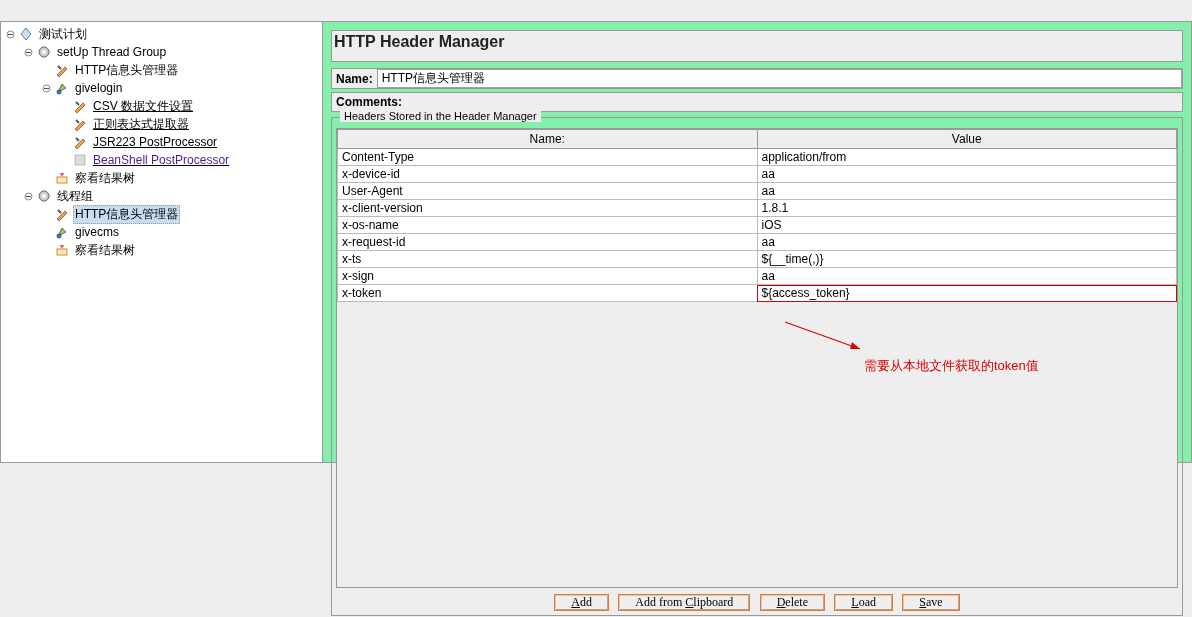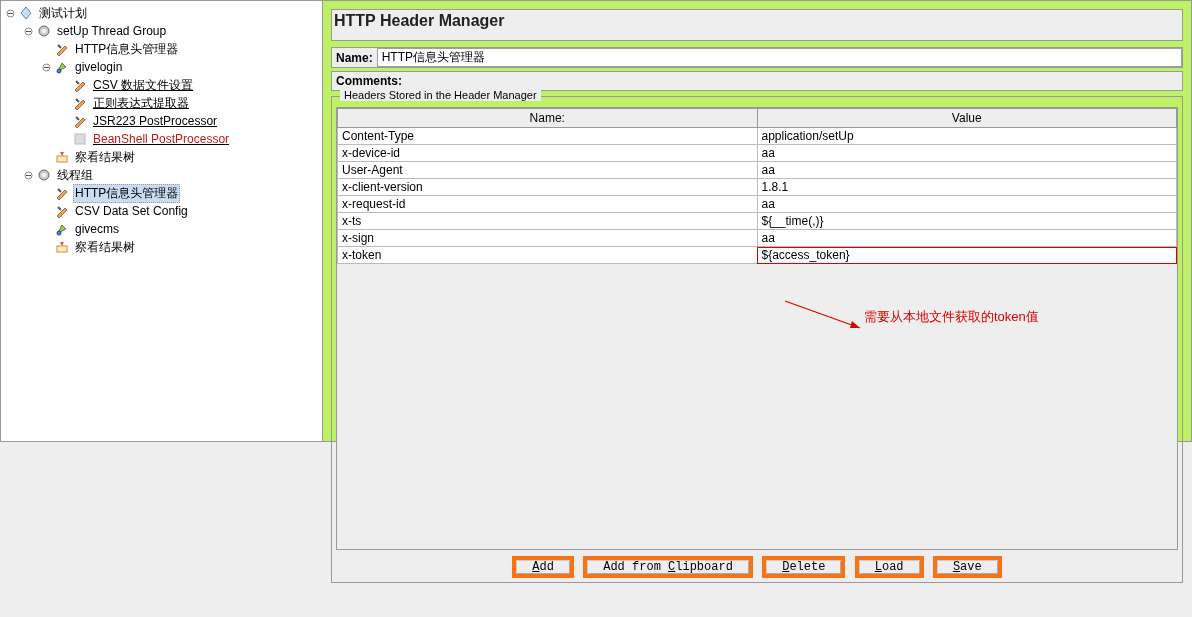--- a/index.html
+++ b/index.html
@@ -1,48 +1,48 @@
 <!DOCTYPE html>
 <html><head>
 <meta charset="utf-8">
 <style>
 * { box-sizing: border-box; margin: 0; padding: 0; }
 body { font-family: "Microsoft YaHei", Arial, sans-serif; font-size: 12px; background: #eeeeee; width: 1192px; height: 617px; overflow: hidden; }
-.container { display: flex; height: 442px; }
+.container { display: flex; height: 442px; margin-top: 21px; }
 .tree-panel { width: 323px; background: #fff; border: 1px solid #999; padding: 3px; overflow: auto; }
 .tree-item { display: flex; align-items: center; height: 18px; cursor: pointer; white-space: nowrap; }
 .tree-item.selected .label { background: #c8ddf2; border: 1px dotted #999; padding: 0 1px; }
 .toggle { width: 9px; height: 9px; display: inline-flex; align-items: center; justify-content: center; margin-right: 3px; cursor: pointer; }
 .toggle svg { display:block; }
 .toggle.empty { visibility: hidden; }
 .icon { width: 16px; height: 16px; display: inline-flex; align-items: center; justify-content: center; margin-right: 3px; }
 .label { padding: 0 2px; }
-.label.disabled { color: #b91c1c; }
+.label.disabled { color: #4c1d95; }
 .ind0 { padding-left: 2px; }
 .ind1 { padding-left: 20px; }
 .ind2 { padding-left: 38px; }
 .ind3 { padding-left: 56px; text-decoration: underline; }
-.main-panel { flex: 1; background: #bef264; border: 1px solid #999; border-left: none; padding: 8px; display: flex; flex-direction: column; position: relative; }
+.main-panel { flex: 1; background: #86efac; border: 1px solid #999; border-left: none; padding: 8px; display: flex; flex-direction: column; position: relative; }
 .panel-title { font-size: 16px; font-weight: bold; color: #222; margin-bottom: 8px; }
 .panel-titlebar { border: 1px solid #999; background: #eeeeee; padding: 2px; margin-bottom: 6px; }
 .field-row { display: flex; align-items: center; border: 1px solid #999; background: #eeeeee; margin-bottom: 3px; }
 .field-label { font-weight: bold; padding: 2px 4px; white-space: nowrap; }
 .field-input { flex: 1; border: 1px solid #a0a0a0; background: #fff; padding: 2px 4px; font-size: 12px; font-family: inherit; height: 19px; }
 .groupbox { border: 1px solid #999; margin-top: 2px; padding: 4px; position: relative; flex: 1; display: flex; flex-direction: column; }
 .group-title { position: absolute; top: -8px; left: 8px; background: #eeeeee; padding: 0 4px; font-weight: normal; font-size: 11px; }
 .table-wrap { border: 1px solid #999; background: #fff; flex: 1; margin-top: 6px; overflow: hidden; }
 table { width: 100%; border-collapse: collapse; table-layout: fixed; }
 th { background: #eeeeee; border: 1px solid #999; font-weight: normal; padding: 2px 4px; font-size: 12px; }
 td { border: 1px solid #bbb; padding: 1px 4px; font-size: 12px; background: #fff; height: 17px; }
 .empty-space { background: #eeeeee; height: 285px; }
 .highlight-cell { outline: 1px solid #d00; outline-offset: -1px; }
 .annotation { position: absolute; color: #d00; font-size: 13px; pointer-events: none; }
 .arrow-line { position: absolute; pointer-events: none; }
 .button-row { text-align: center; margin-top: 6px; }
-.btn { display: inline-block; background: #eeeeee; border: 4px solid #f97316; padding: 0 16px; margin: 0 3px; font-size: 12px; cursor: pointer; font-family: Liberation Mono, monospace; box-shadow: 1px 1px 0 #ccc inset, -1px -1px 0 #aaa inset; }
+.btn { display: inline-block; background: #eeeeee; border: 1px solid #f97316; padding: 0 16px; margin: 0 3px; font-size: 12px; cursor: pointer; font-family: Liberation Serif, serif; box-shadow: 1px 1px 0 #ccc inset, -1px -1px 0 #aaa inset; }
 .btn u { text-decoration: underline; }
 </style>
 </head>
 <body>
 
 <div class="container">
   <div class="tree-panel">
     <div class="tree-item ind0">
       <span class="toggle">
           <svg width="9" height="9">
@@ -163,30 +163,20 @@
     </div>
     <div class="tree-item ind2 selected">
       <span class="toggle empty"></span>
       <span class="icon">
           <svg width="14" height="14">
             <path d="M2 12 L10 4 L12 6 L4 14 Z" fill="#e8a838" stroke="#a66"></path>
             <path d="M3 3 L6 6" stroke="#555" stroke-width="2"></path>
           </svg>
         </span>
       <span class="label">HTTP信息头管理器</span>
-    </div>
-    <div class="tree-item ind2">
-      <span class="toggle empty"></span>
-      <span class="icon">
-          <svg width="14" height="14">
-            <path d="M2 12 L10 4 L12 6 L4 14 Z" fill="#e8a838" stroke="#a66"></path>
-            <path d="M3 3 L6 6" stroke="#555" stroke-width="2"></path>
-          </svg>
-        </span>
-      <span class="label">CSV Data Set Config</span>
     </div>
     <div class="tree-item ind2">
       <span class="toggle empty"></span>
       <span class="icon">
           <svg width="14" height="14">
             <path d="M3 11 L7 3 L11 7 Z" fill="#9c5" stroke="#573"></path>
             <circle cx="4" cy="11" r="2" fill="#48d" stroke="#248"></circle>
           </svg>
         </span>
       <span class="label">givecms</span>
@@ -220,33 +210,37 @@
         <table>
           <thead>
             <tr>
               <th>Name:</th>
               <th>Value</th>
             </tr>
           </thead>
           <tbody id="headers-body">
               <tr>
                 <td>Content-Type</td>
-                <td>application/setUp</td>
+                <td>application/from</td>
               </tr>
               <tr>
                 <td>x-device-id</td>
                 <td>aa</td>
               </tr>
               <tr>
                 <td>User-Agent</td>
                 <td>aa</td>
               </tr>
               <tr>
                 <td>x-client-version</td>
                 <td>1.8.1</td>
+              </tr>
+              <tr>
+                <td>x-os-name</td>
+                <td>iOS</td>
               </tr>
               <tr>
                 <td>x-request-id</td>
                 <td>aa</td>
               </tr>
               <tr>
                 <td>x-ts</td>
                 <td>${__time(,)}</td>
               </tr>
               <tr>
@@ -259,21 +253,21 @@
               </tr>
             </tbody>
         </table>
         <div class="empty-space"></div>
       </div>
 
       <svg class="arrow-line" style="left:448px; top:199px;" width="90" height="40">
         <line x1="5" y1="5" x2="80" y2="32" stroke="#d00" stroke-width="1.2"></line>
         <polygon points="80,32 72,25 70,32" fill="#d00"></polygon>
       </svg>
-      <div class="annotation" style="left:532px; top:211px;">需要从本地文件获取的token值</div>
+      <div class="annotation" style="left:532px; top:239px;">需要从本地文件获取的token值</div>
 
       <div class="button-row">
         <button class="btn"><u>A</u><span>dd</span></button>
         <button class="btn"><span>Add from </span><u>C</u><span>lipboard</span></button>
         <button class="btn"><u>D</u><span>elete</span></button>
         <button class="btn"><u>L</u><span>oad</span></button>
         <button class="btn"><u>S</u><span>ave</span></button>
       </div>
     </div>
   </div>

